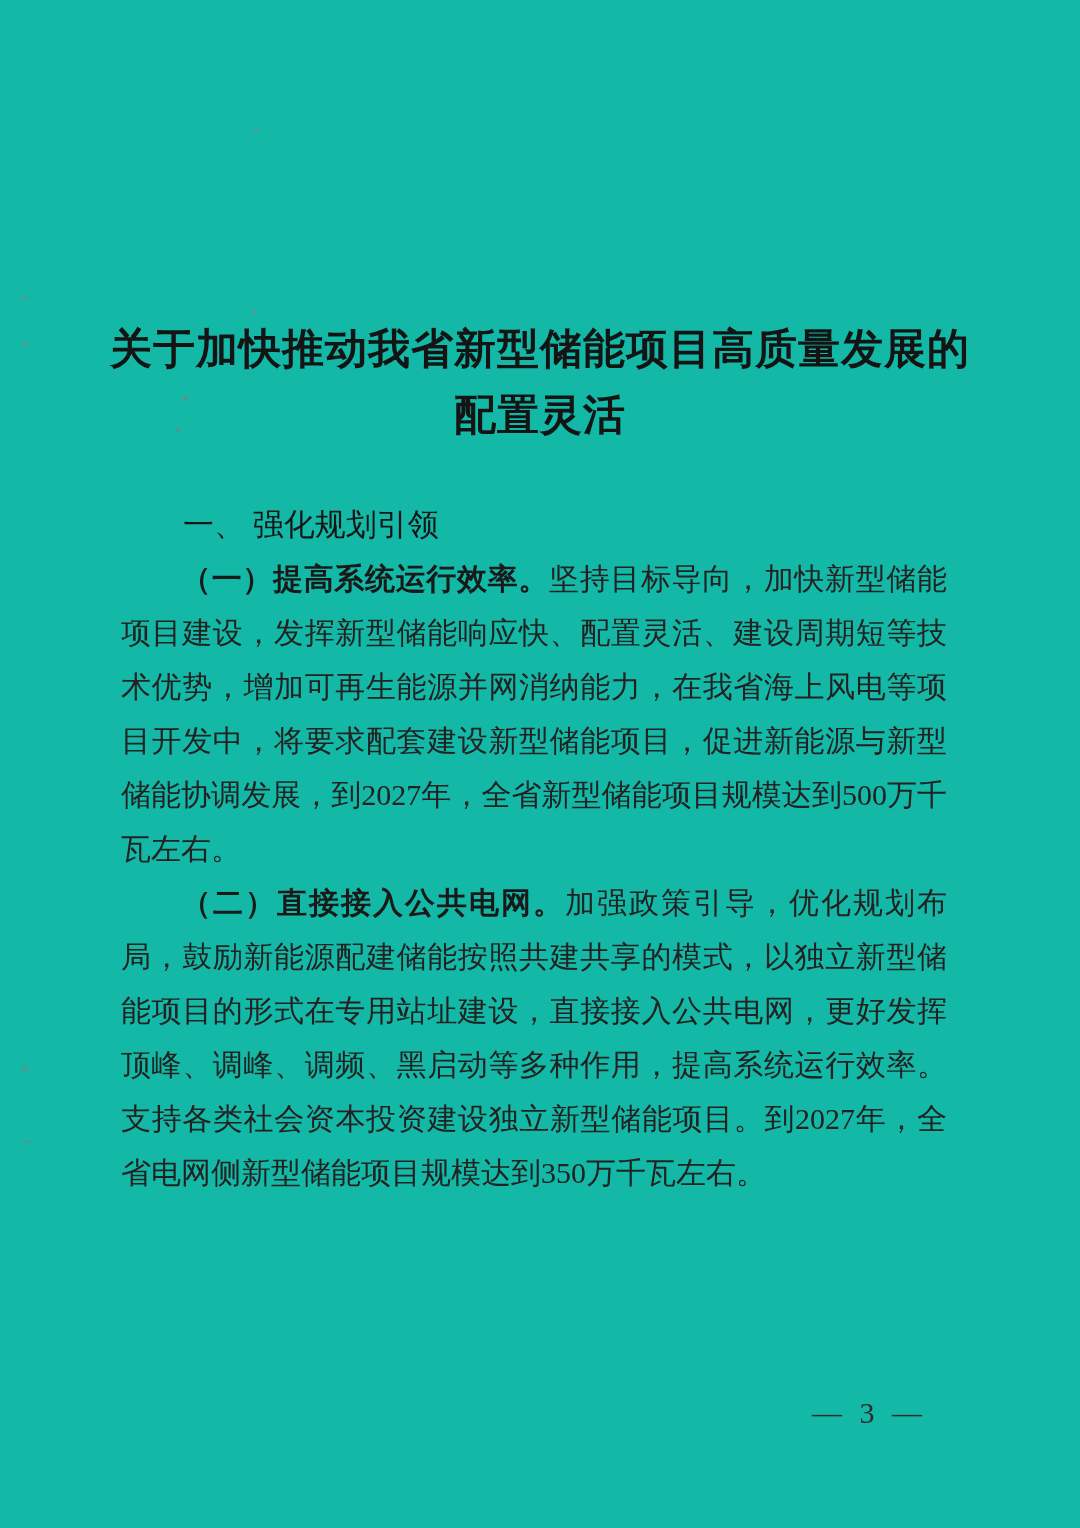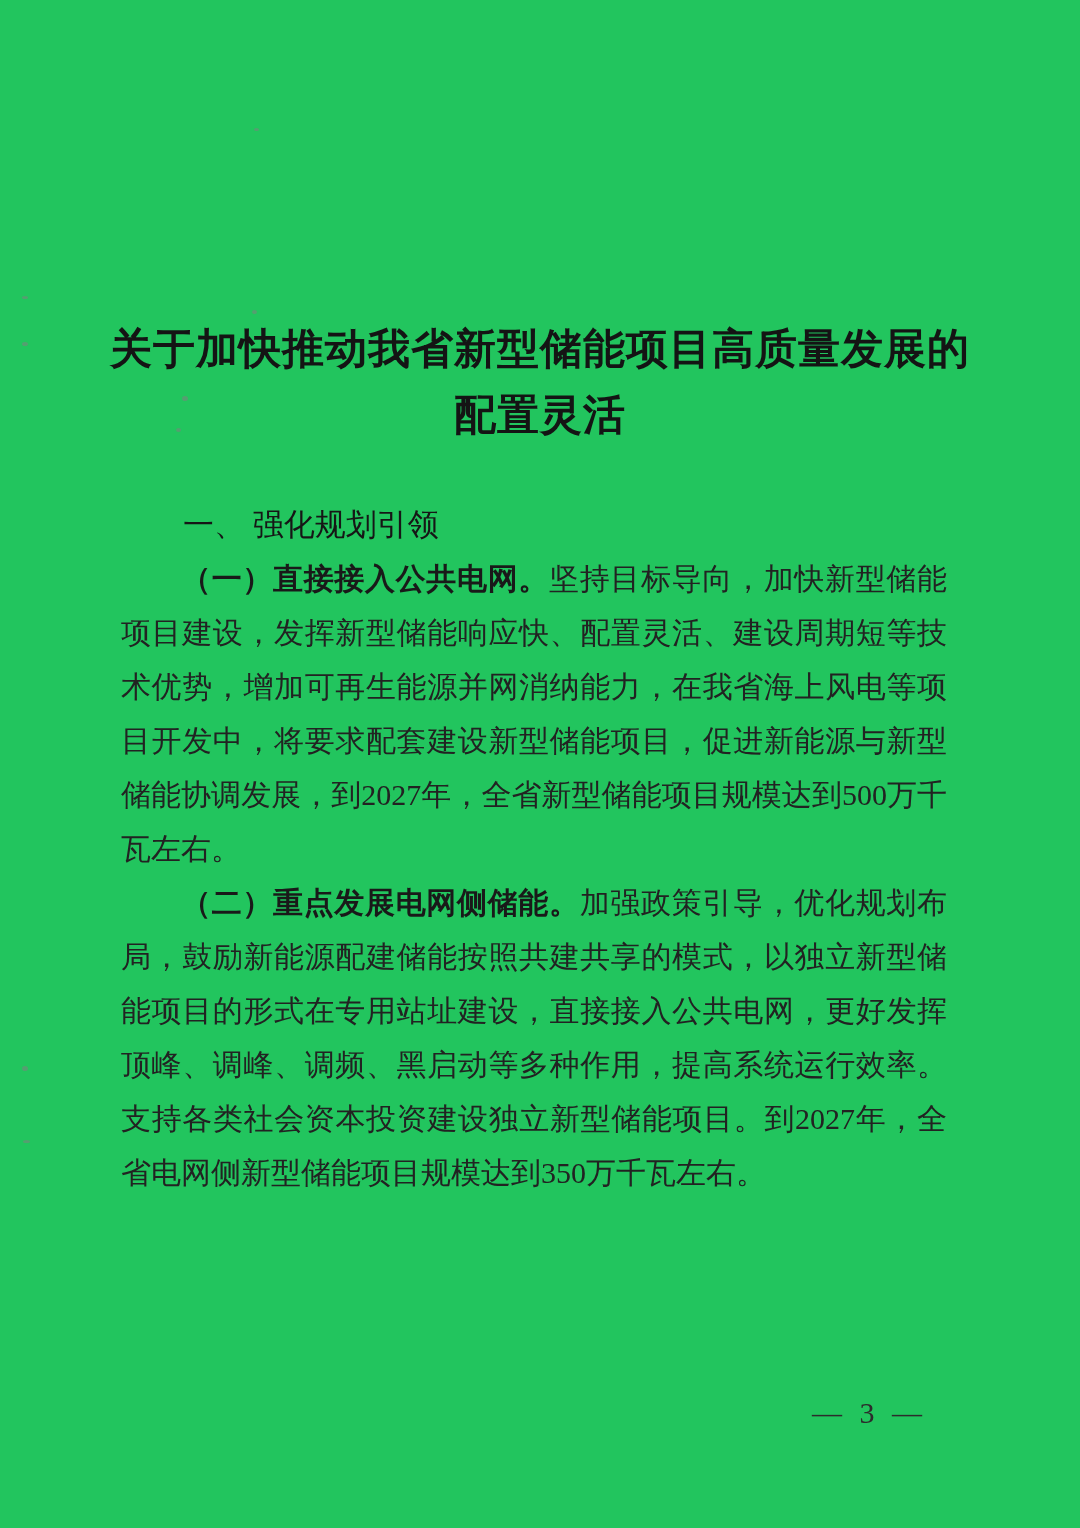--- a/index.html
+++ b/index.html
@@ -4,21 +4,21 @@
 <style>
   html, body {
     margin: 0;
     padding: 0;
     background: #ffffff;
   }
   .page {
     position: relative;
     width: 1080px;
     height: 1528px;
-    background: #22c55e;
+    background: #14b8a6;
     font-family: "Liberation Serif", "DejaVu Serif", serif;
     color: #1f1f1f;
     overflow: hidden;
   }
   .doc-title {
     margin: 0;
     padding-top: 316px;
     text-align: center;
     font-size: 42px;
     line-height: 66px;
@@ -74,22 +74,22 @@
 
 <div class="page">
 
   <h1 class="doc-title">
     <span>关于加快推动我省新型储能项目高质量发展的</span><br>
     <span>配置灵活</span>
   </h1>
 
   <div class="doc-body">
     <h2 class="section-heading">一、 强化规划引领</h2>
-    <p><span class="item-lead">（一）直接接入公共电网。</span><span>坚持目标导向，加快新型储能项目建设，发挥新型储能响应快、配置灵活、建设周期短等技术优势，增加可再生能源并网消纳能力，在我省海上风电等项目开发中，将要求配套建设新型储能项目，促进新能源与新型储能协调发展，到2027年，全省新型储能项目规模达到500万千瓦左右。</span></p>
-    <p><span class="item-lead">（二）重点发展电网侧储能。</span><span>加强政策引导，优化规划布局，鼓励新能源配建储能按照共建共享的模式，以独立新型储能项目的形式在专用站址建设，直接接入公共电网，更好发挥顶峰、调峰、调频、黑启动等多种作用，提高系统运行效率。支持各类社会资本投资建设独立新型储能项目。到2027年，全省电网侧新型储能项目规模达到350万千瓦左右。</span></p>
+    <p><span class="item-lead">（一）提高系统运行效率。</span><span>坚持目标导向，加快新型储能项目建设，发挥新型储能响应快、配置灵活、建设周期短等技术优势，增加可再生能源并网消纳能力，在我省海上风电等项目开发中，将要求配套建设新型储能项目，促进新能源与新型储能协调发展，到2027年，全省新型储能项目规模达到500万千瓦左右。</span></p>
+    <p><span class="item-lead">（二）直接接入公共电网。</span><span>加强政策引导，优化规划布局，鼓励新能源配建储能按照共建共享的模式，以独立新型储能项目的形式在专用站址建设，直接接入公共电网，更好发挥顶峰、调峰、调频、黑启动等多种作用，提高系统运行效率。支持各类社会资本投资建设独立新型储能项目。到2027年，全省电网侧新型储能项目规模达到350万千瓦左右。</span></p>
   </div>
 
   <div class="page-number">— 3 —</div>
 
   <div class="speck" style="left:254px; top:128px; width:5px; height:3px;"></div>
   <div class="speck" style="left:252px; top:310px; width:5px; height:4px;"></div>
   <div class="speck" style="left:182px; top:396px; width:6px; height:5px;"></div>
   <div class="speck" style="left:176px; top:428px; width:5px; height:4px;"></div>
   <div class="speck" style="left:22px; top:296px; width:6px; height:3px;"></div>
   <div class="speck" style="left:22px; top:342px; width:6px; height:4px;"></div>

